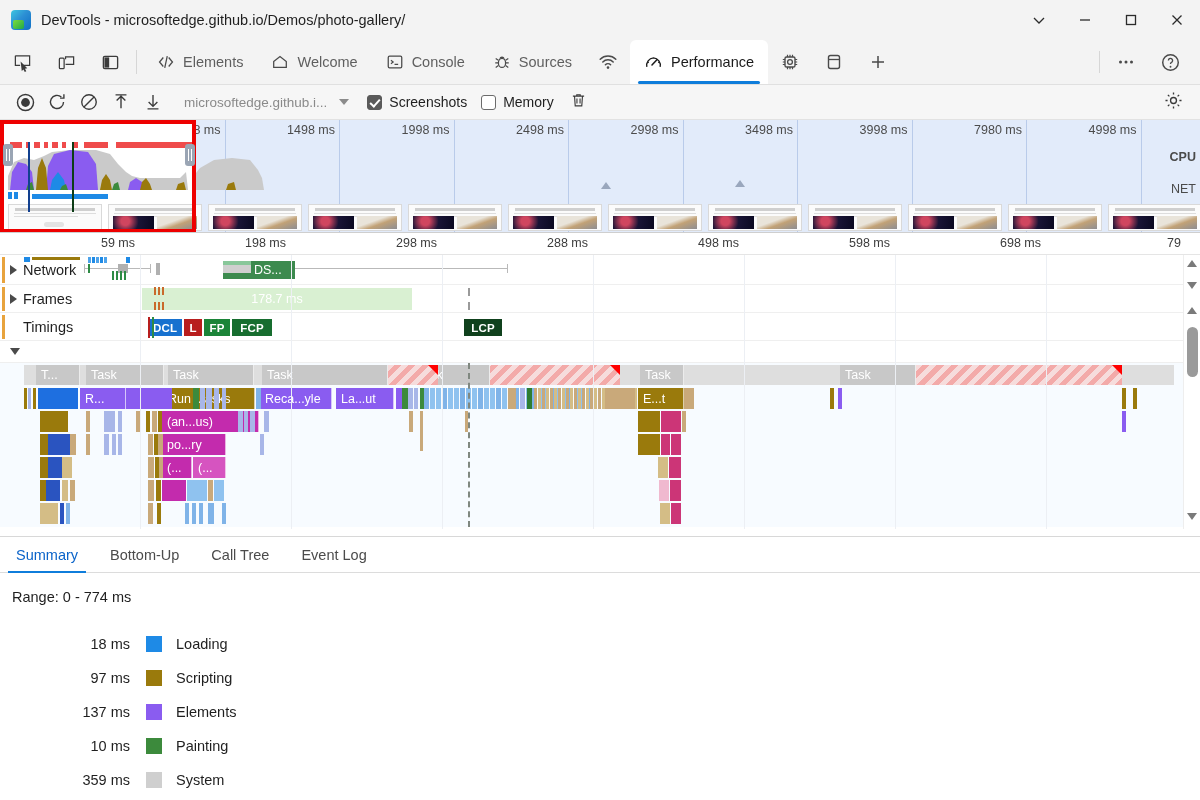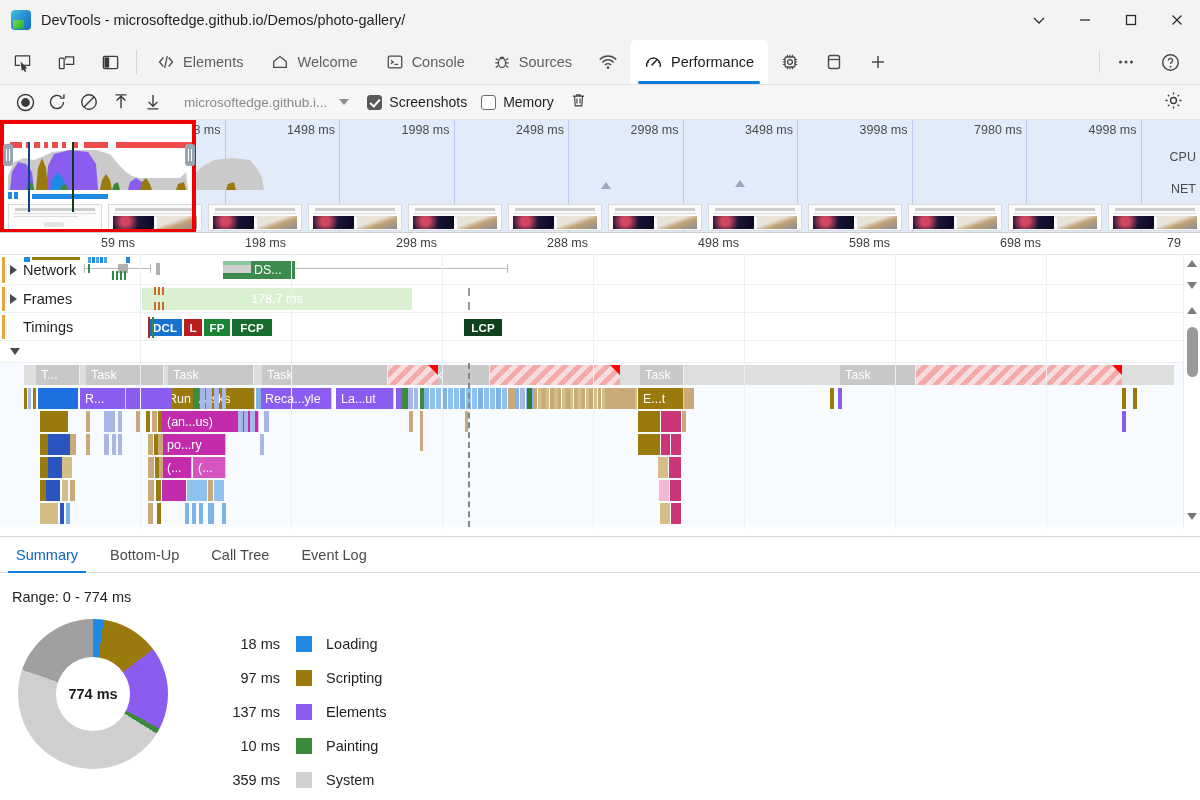--- a/index.html
+++ b/index.html
@@ -570,21 +570,21 @@
       <div class="film-card" style="left: 1108px; width: 94px;">
         <div class="film-head"></div>
         <div class="film-line"></div>
         <div class="film-line" style="width: 70%;"></div>
         <div class="film-thumbs">
           <div class="film-thumb th-space"></div>
           <div class="film-thumb th-sand"></div>
         </div>
       </div>
     </div>
-  <div class="ov-label" id="cpu-label" style="z-index: 4;">CPU</div>
+  <div class="ov-label" id="cpu-label" style="z-index: 4; font-weight: bold;">CPU</div>
   <div class="ov-label" id="net-label" style="z-index: 4;">NET</div>
   <div id="ov-selection" style="left: 0px; width: 196px; z-index: 9;"></div>
 <div class="ov-tick" style="left: 224.5px;"></div>
     <div class="ov-tick" style="left: 339px;"></div>
     <div class="ov-tick" style="left: 453.5px;"></div>
     <div class="ov-tick" style="left: 568px;"></div>
     <div class="ov-tick" style="left: 682.5px;"></div>
     <div class="ov-tick" style="left: 797px;"></div>
     <div class="ov-tick" style="left: 911.5px;"></div>
     <div class="ov-tick" style="left: 1026px;"></div>
@@ -890,24 +890,20 @@
       <span>Call Tree</span>
     </div>
     <div class="subtab">
       <span>Event Log</span>
     </div>
   </div>
 
   <div id="range-text">Range: 0 - 774 ms</div>
 
   <div id="summary-body">
-    <div id="donut-wrap">
-      <div id="donut" style="background: conic-gradient(rgb(30, 138, 230) 0deg, rgb(30, 138, 230) 8.37deg, rgb(154, 122, 12) 8.37deg, rgb(154, 122, 12) 53.49deg, rgb(138, 92, 240) 53.49deg, rgb(138, 92, 240) 117.21deg, rgb(60, 138, 60) 117.21deg, rgb(60, 138, 60) 121.86deg, rgb(207, 207, 207) 121.86deg, rgb(207, 207, 207) 288.84deg, rgb(160, 160, 160) 288.84deg, rgb(160, 160, 160) 360deg);"></div>
-      <div id="donut-hole">774 ms</div>
-    </div>
     <div id="legend">
         <div class="legrow">
           <div class="leg-val">18 ms</div>
           <div class="leg-swatch" style="background: rgb(30, 138, 230);"></div>
           <div>Loading</div>
         </div>
         <div class="legrow">
           <div class="leg-val">97 ms</div>
           <div class="leg-swatch" style="background: rgb(154, 122, 12);"></div>
           <div>Scripting</div>

